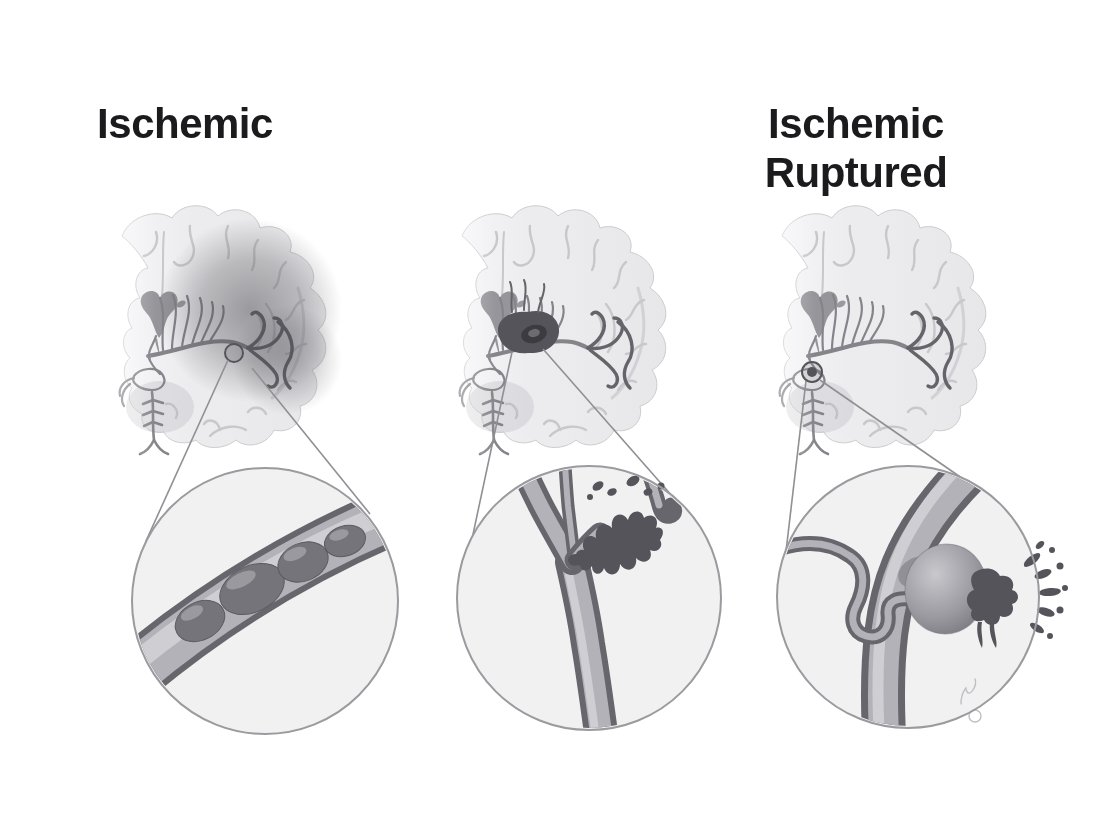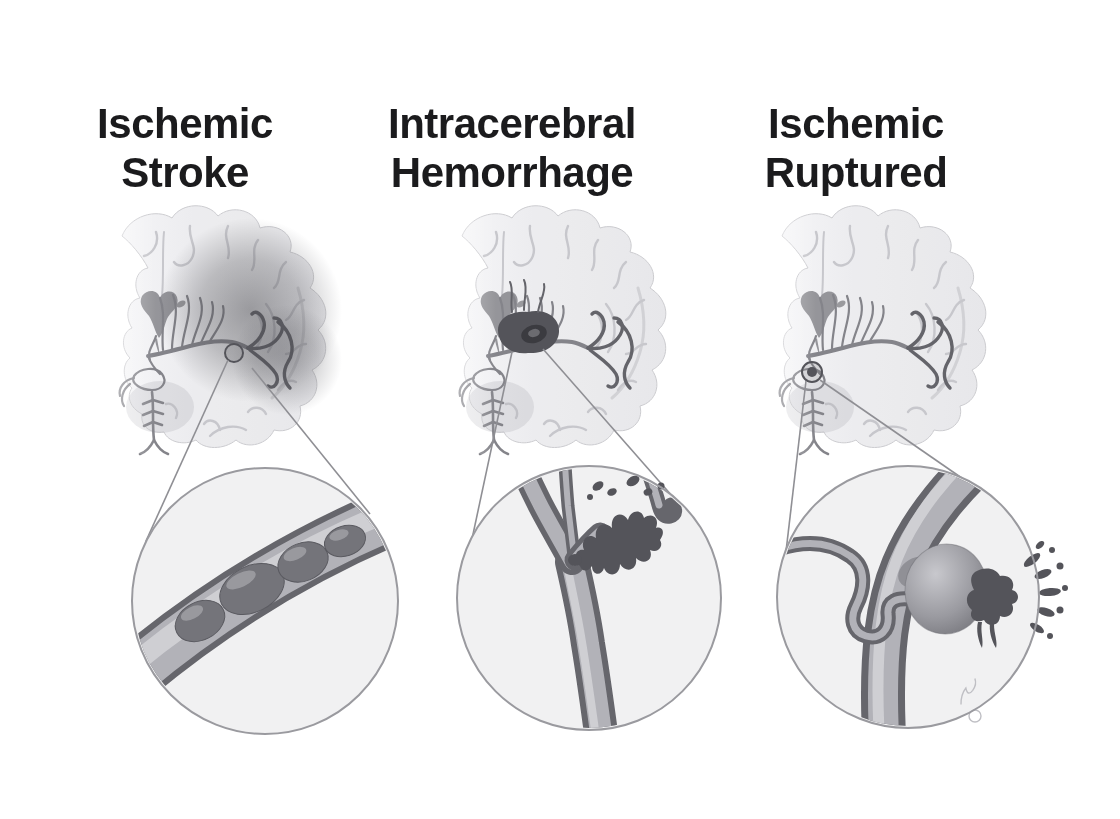--- a/index.html
+++ b/index.html
@@ -24,25 +24,20 @@
   .sulcus{fill:none;stroke:#c7c7cc;stroke-linecap:round;}
   .sig{fill:none;stroke:#bfbfc4;stroke-width:1.4;}
 </style>
 </head>
 <body>
 
 <div class="stage">
 
   <div class="panel-title" id="title-1">
     <div>Ischemic</div>
-    <div>Stroke</div>
-  </div>
-  <div class="panel-title" id="title-2">
-    <div>Intracerebral</div>
-    <div>Hemorrhage</div>
   </div>
   <div class="panel-title" id="title-3">
     <div>Ischemic</div>
     <div>Ruptured</div>
   </div>
 
   <svg class="art" width="1120" height="819" viewBox="0 0 1120 819">
     <defs>
       <linearGradient id="gBrain" x1="0" y1="0" x2="1" y2="0">
         <stop offset="0" stop-color="#f5f5f7"></stop>

